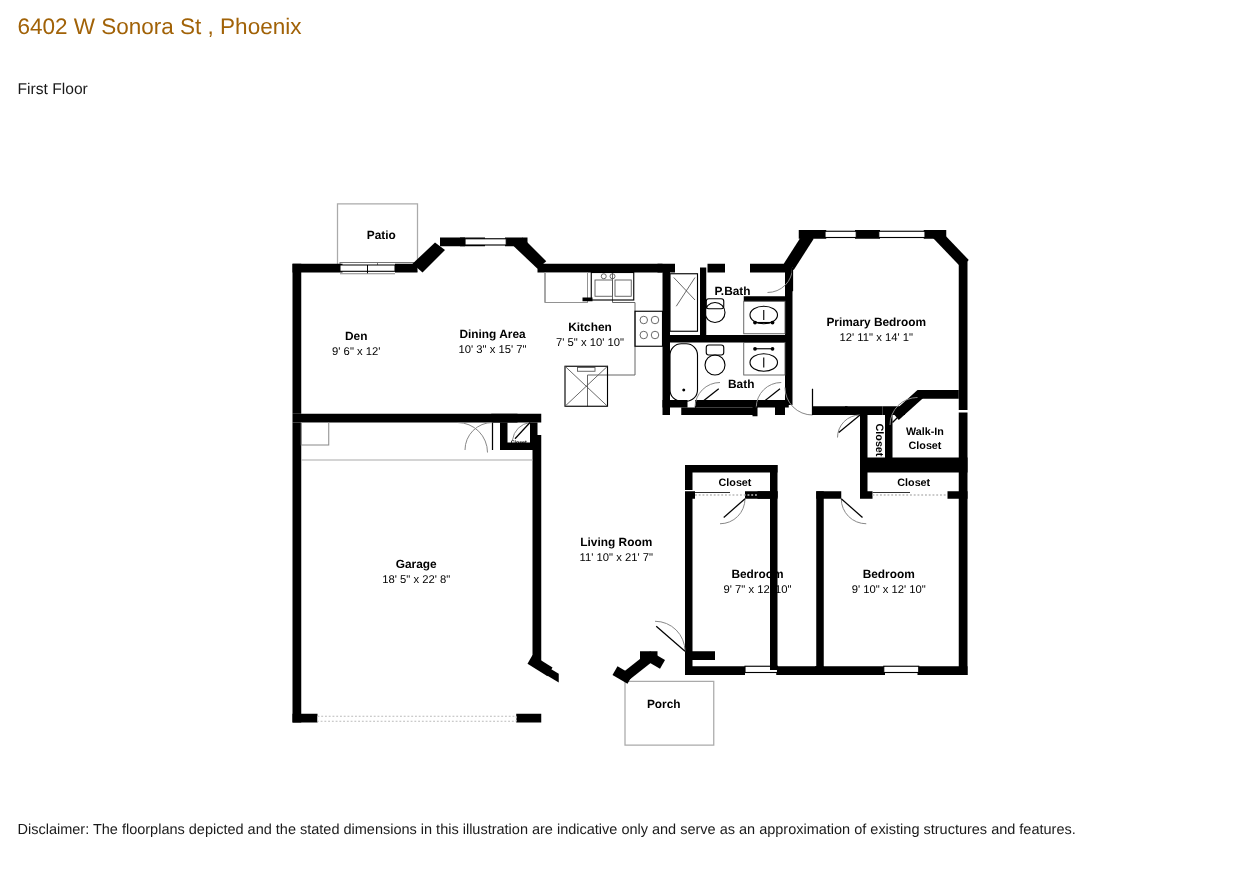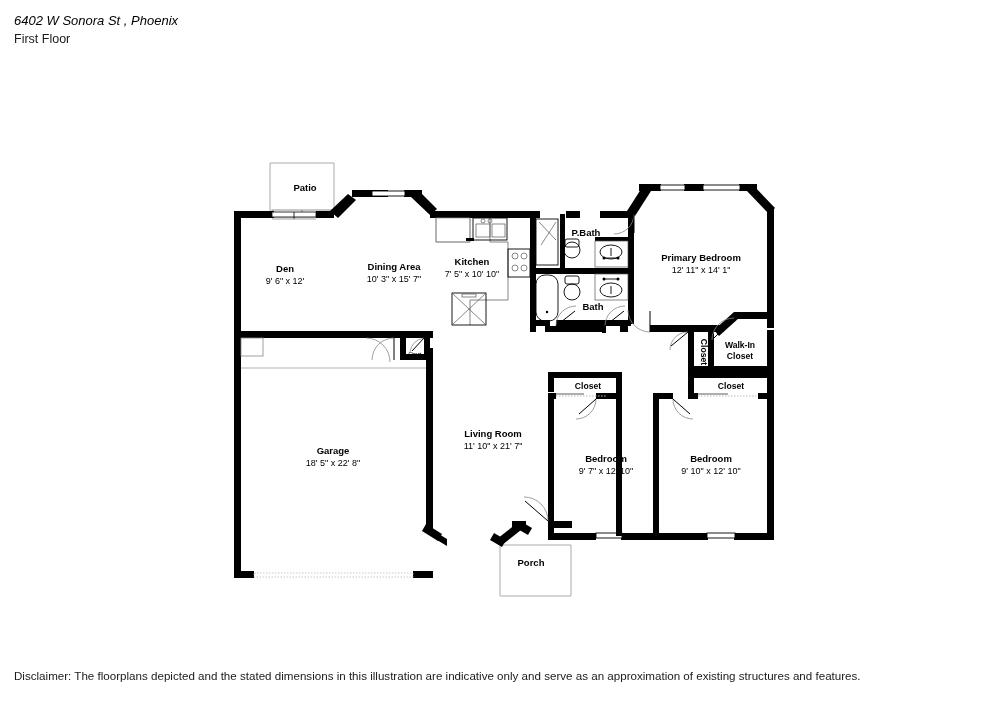--- a/index.html
+++ b/index.html
@@ -22,50 +22,49 @@
     width: 1000px;
     height: 707px;
   }
   .header {
     position: absolute;
     left: 14px;
     top: 12px;
     width: 600px;
   }
   .header .addr {
-    font-size: 13px;
+    font-size: 18px;
     line-height: 18px;
-    color: #000000;
+    color: #a16207;
     white-space: pre;
-    font-style: italic;
   }
   .header .floor {
     font-size: 12.5px;
     line-height: 18px;
     color: #1a1a1a;
     white-space: pre;
+    margin-top: 32px;
   }
   .plan-wrap {
     position: absolute;
     left: 0;
     top: 0;
     width: 1000px;
     height: 640px;
   }
   .disclaimer {
     position: absolute;
     left: 14px;
     top: 652px;
     width: 960px;
   }
   .disclaimer div {
     font-size: 11.6px;
     line-height: 23px;
     color: #1a1a1a;
-    margin-top: 12px;
   }
   svg { display: block; }
   text { font-family: "Liberation Sans", sans-serif; fill: #000000; }
   .rm-name {
     font-size: 9.5px;
     font-weight: bold;
     text-anchor: middle;
   }
   .rm-dim {
     font-size: 9px;

